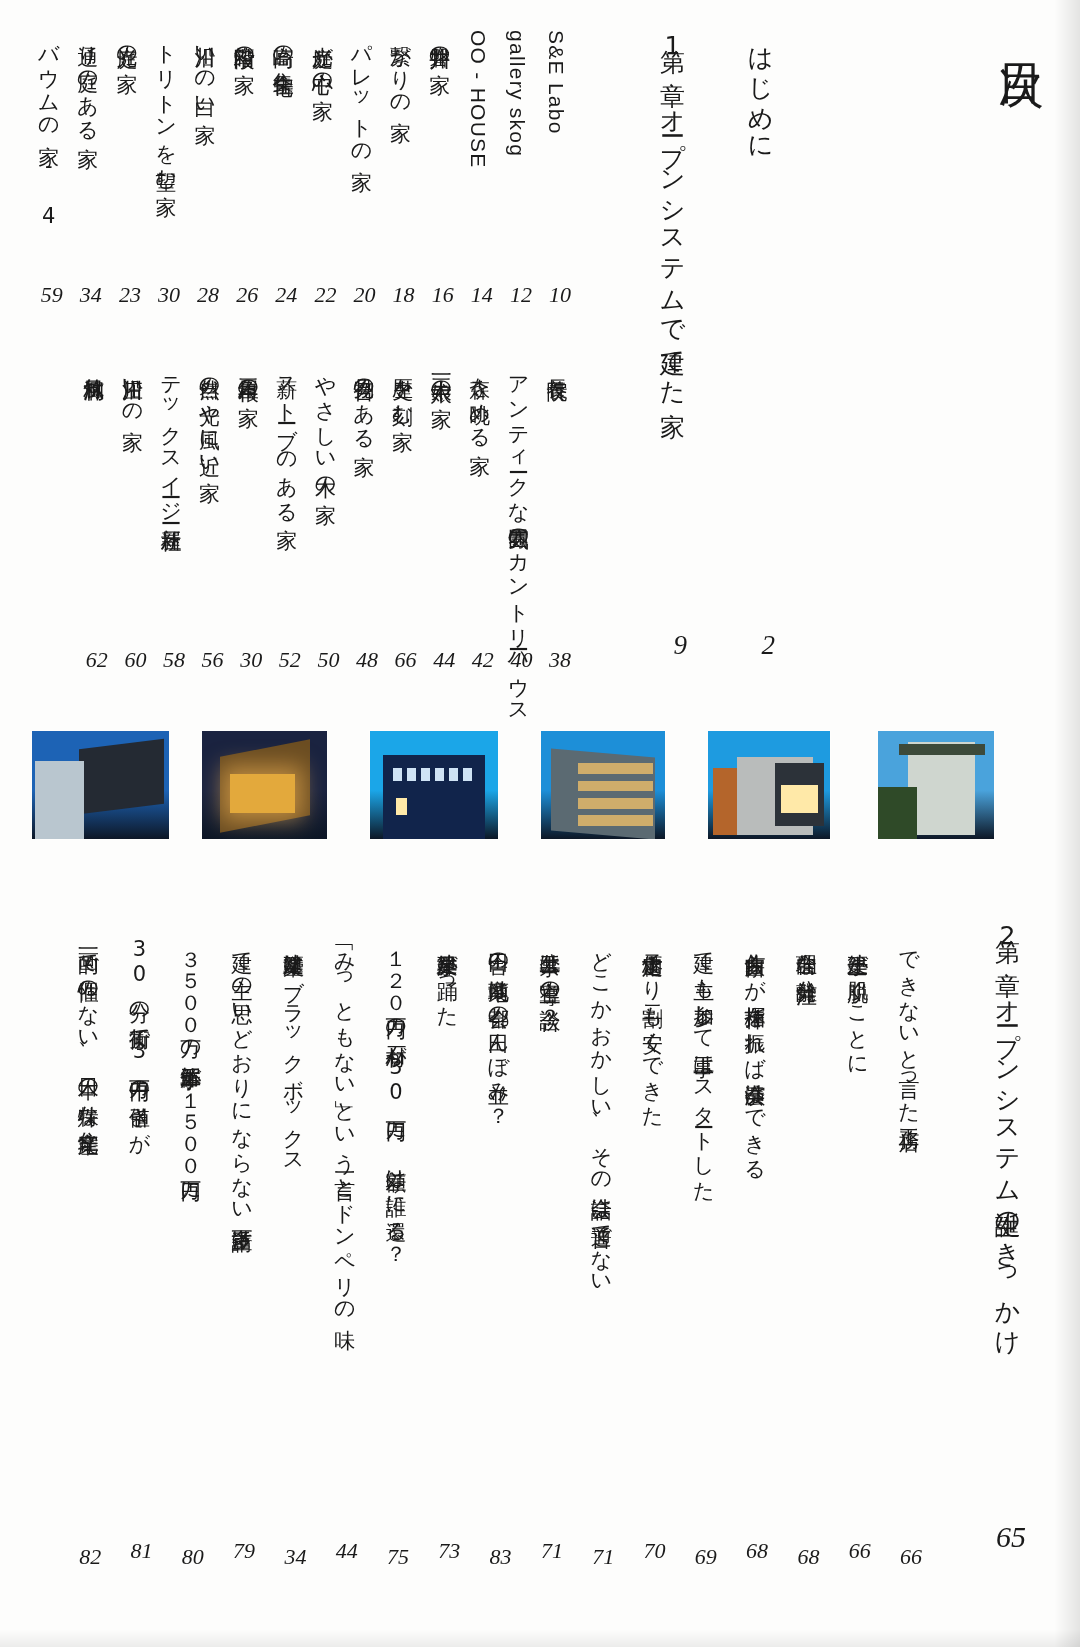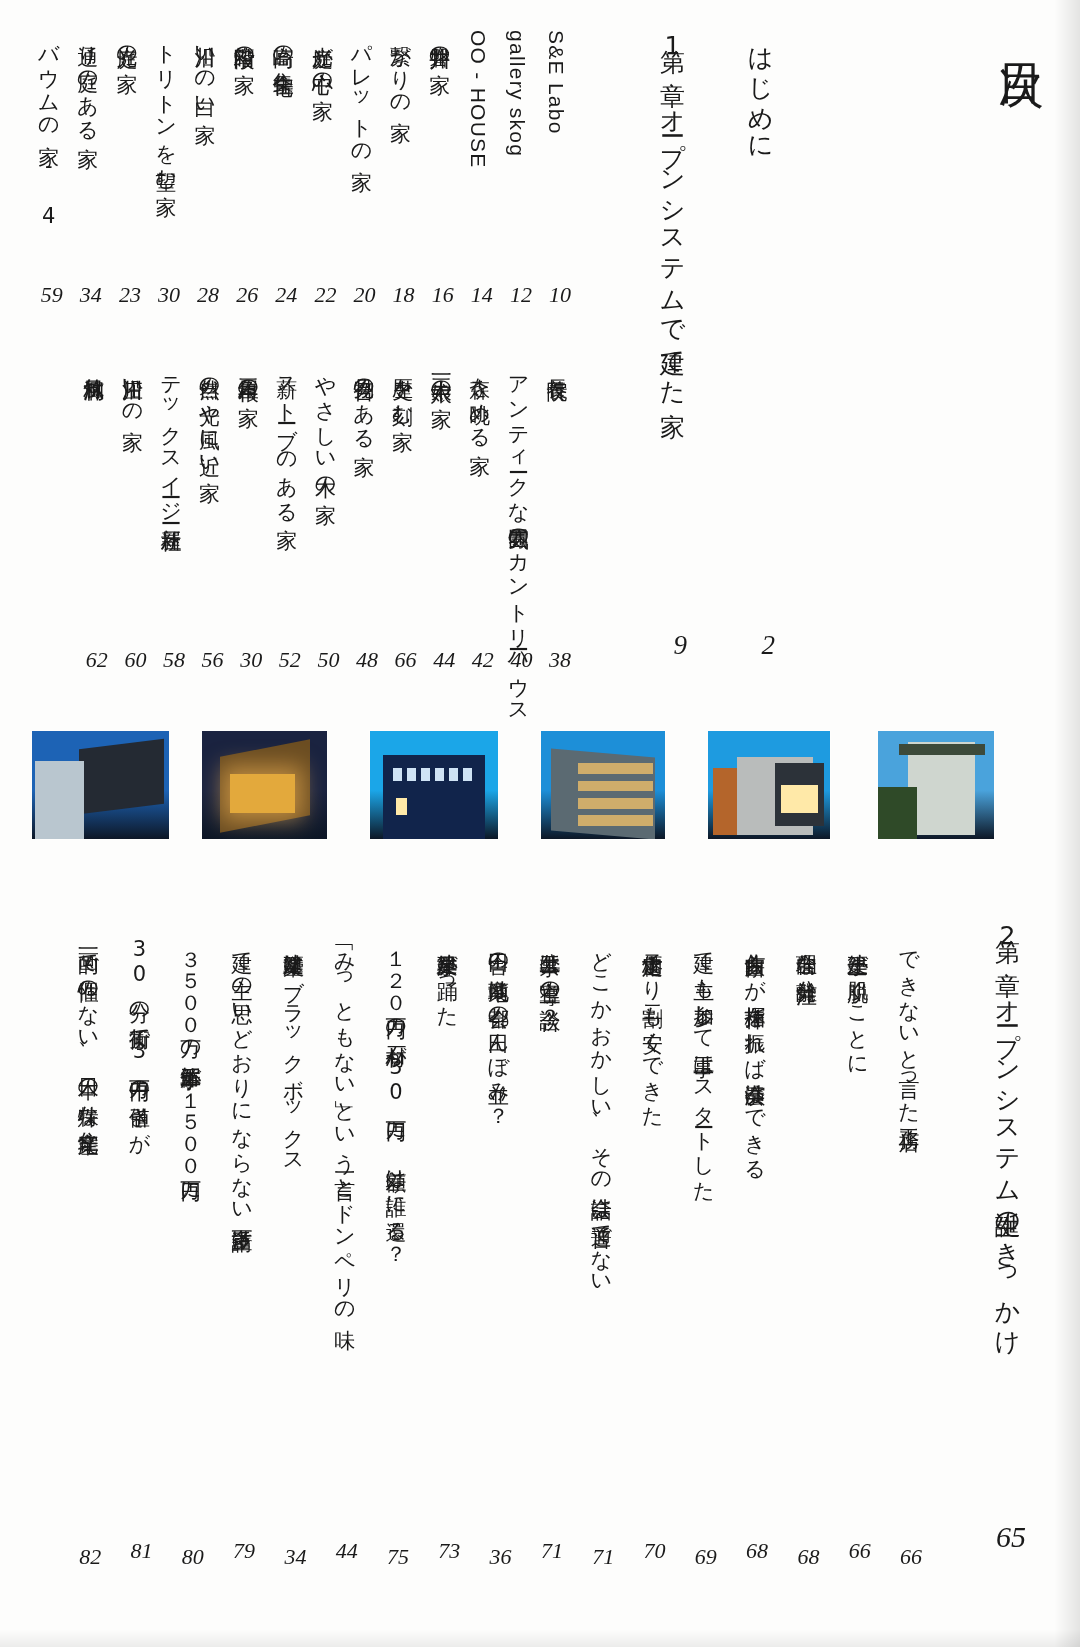--- a/index.html
+++ b/index.html
@@ -191,21 +191,21 @@
       <div style="position: absolute; right: 311.9px; top: 1538px; font-family: &quot;Liberation Serif&quot;, &quot;DejaVu Serif&quot;, serif; font-style: italic; font-size: 22px;">68</div>
       <div class="vtext" style="position: absolute; right: 365.2px; top: 937px; font-size: 21px;">建て主も参加して工事はスタートした</div>
       <div style="position: absolute; right: 363.2px; top: 1544px; font-family: &quot;Liberation Serif&quot;, &quot;DejaVu Serif&quot;, serif; font-style: italic; font-size: 22px;">69</div>
       <div class="vtext" style="position: absolute; right: 416.5px; top: 937px; font-size: 21px;">予定価格より二割も安くできた</div>
       <div style="position: absolute; right: 414.5px; top: 1538px; font-family: &quot;Liberation Serif&quot;, &quot;DejaVu Serif&quot;, serif; font-style: italic; font-size: 22px;">70</div>
       <div class="vtext" style="position: absolute; right: 467.8px; top: 937px; font-size: 21px;">どこかおかしい、その会話は普通でない</div>
       <div style="position: absolute; right: 465.8px; top: 1544px; font-family: &quot;Liberation Serif&quot;, &quot;DejaVu Serif&quot;, serif; font-style: italic; font-size: 22px;">71</div>
       <div class="vtext" style="position: absolute; right: 519.1px; top: 937px; font-size: 21px;">公共工事は官主導の談合？</div>
       <div style="position: absolute; right: 517.1px; top: 1538px; font-family: &quot;Liberation Serif&quot;, &quot;DejaVu Serif&quot;, serif; font-style: italic; font-size: 22px;">71</div>
       <div class="vtext" style="position: absolute; right: 570.4px; top: 937px; font-size: 21px;">田舎の商業地は都会の田んぼ並み？</div>
-      <div style="position: absolute; right: 568.4px; top: 1544px; font-family: &quot;Liberation Serif&quot;, &quot;DejaVu Serif&quot;, serif; font-style: italic; font-size: 22px;">36</div>
+      <div style="position: absolute; right: 568.4px; top: 1544px; font-family: &quot;Liberation Serif&quot;, &quot;DejaVu Serif&quot;, serif; font-style: italic; font-size: 22px;">83</div>
       <div class="vtext" style="position: absolute; right: 621.7px; top: 937px; font-size: 21px;">建築業界が踊った</div>
       <div style="position: absolute; right: 619.7px; top: 1538px; font-family: &quot;Liberation Serif&quot;, &quot;DejaVu Serif&quot;, serif; font-style: italic; font-size: 22px;">73</div>
       <div class="vtext" style="position: absolute; right: 673px; top: 937px; font-size: 21px;">１２０万円の石材が30万円に　差額は誰に還る？</div>
       <div style="position: absolute; right: 671px; top: 1544px; font-family: &quot;Liberation Serif&quot;, &quot;DejaVu Serif&quot;, serif; font-style: italic; font-size: 22px;">75</div>
       <div class="vtext" style="position: absolute; right: 724.3px; top: 937px; font-size: 21px;">「みっともない」という一言とドンペリの味</div>
       <div style="position: absolute; right: 722.3px; top: 1538px; font-family: &quot;Liberation Serif&quot;, &quot;DejaVu Serif&quot;, serif; font-style: italic; font-size: 22px;">44</div>
       <div class="vtext" style="position: absolute; right: 775.6px; top: 937px; font-size: 21px;">建築産業はブラックボックス</div>
       <div style="position: absolute; right: 773.6px; top: 1544px; font-family: &quot;Liberation Serif&quot;, &quot;DejaVu Serif&quot;, serif; font-style: italic; font-size: 22px;">34</div>
       <div class="vtext" style="position: absolute; right: 826.9px; top: 937px; font-size: 21px;">建て主の思いどおりにならない多重下請け</div>
       <div style="position: absolute; right: 824.9px; top: 1538px; font-family: &quot;Liberation Serif&quot;, &quot;DejaVu Serif&quot;, serif; font-style: italic; font-size: 22px;">79</div>

